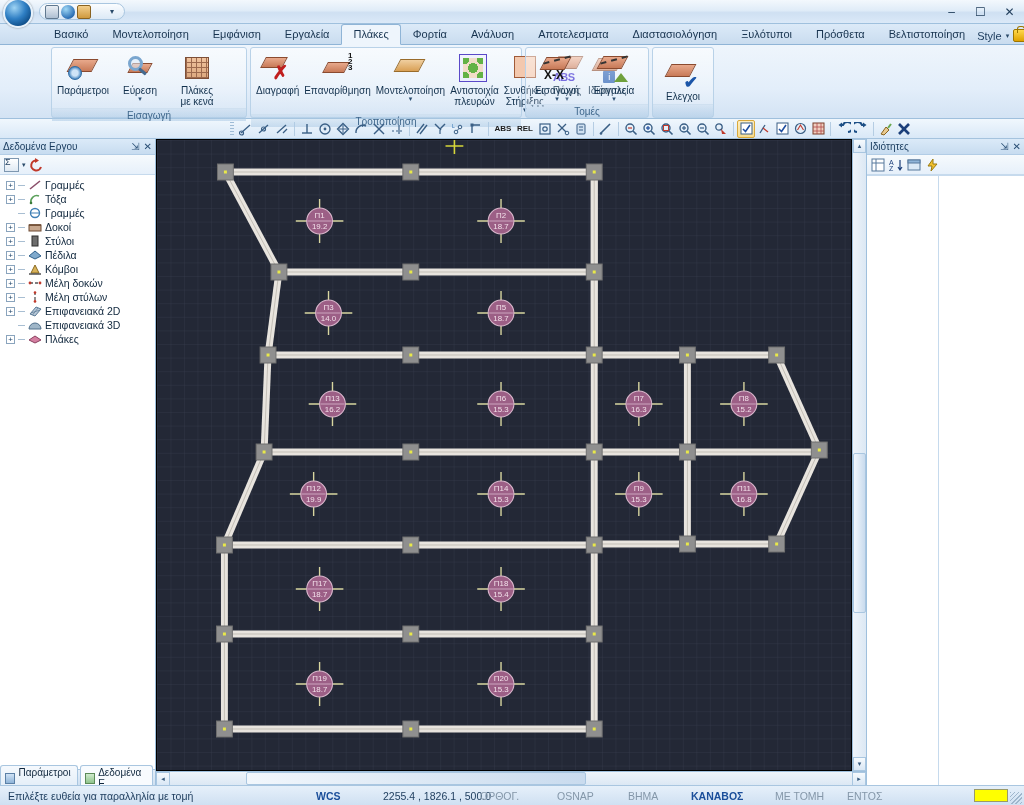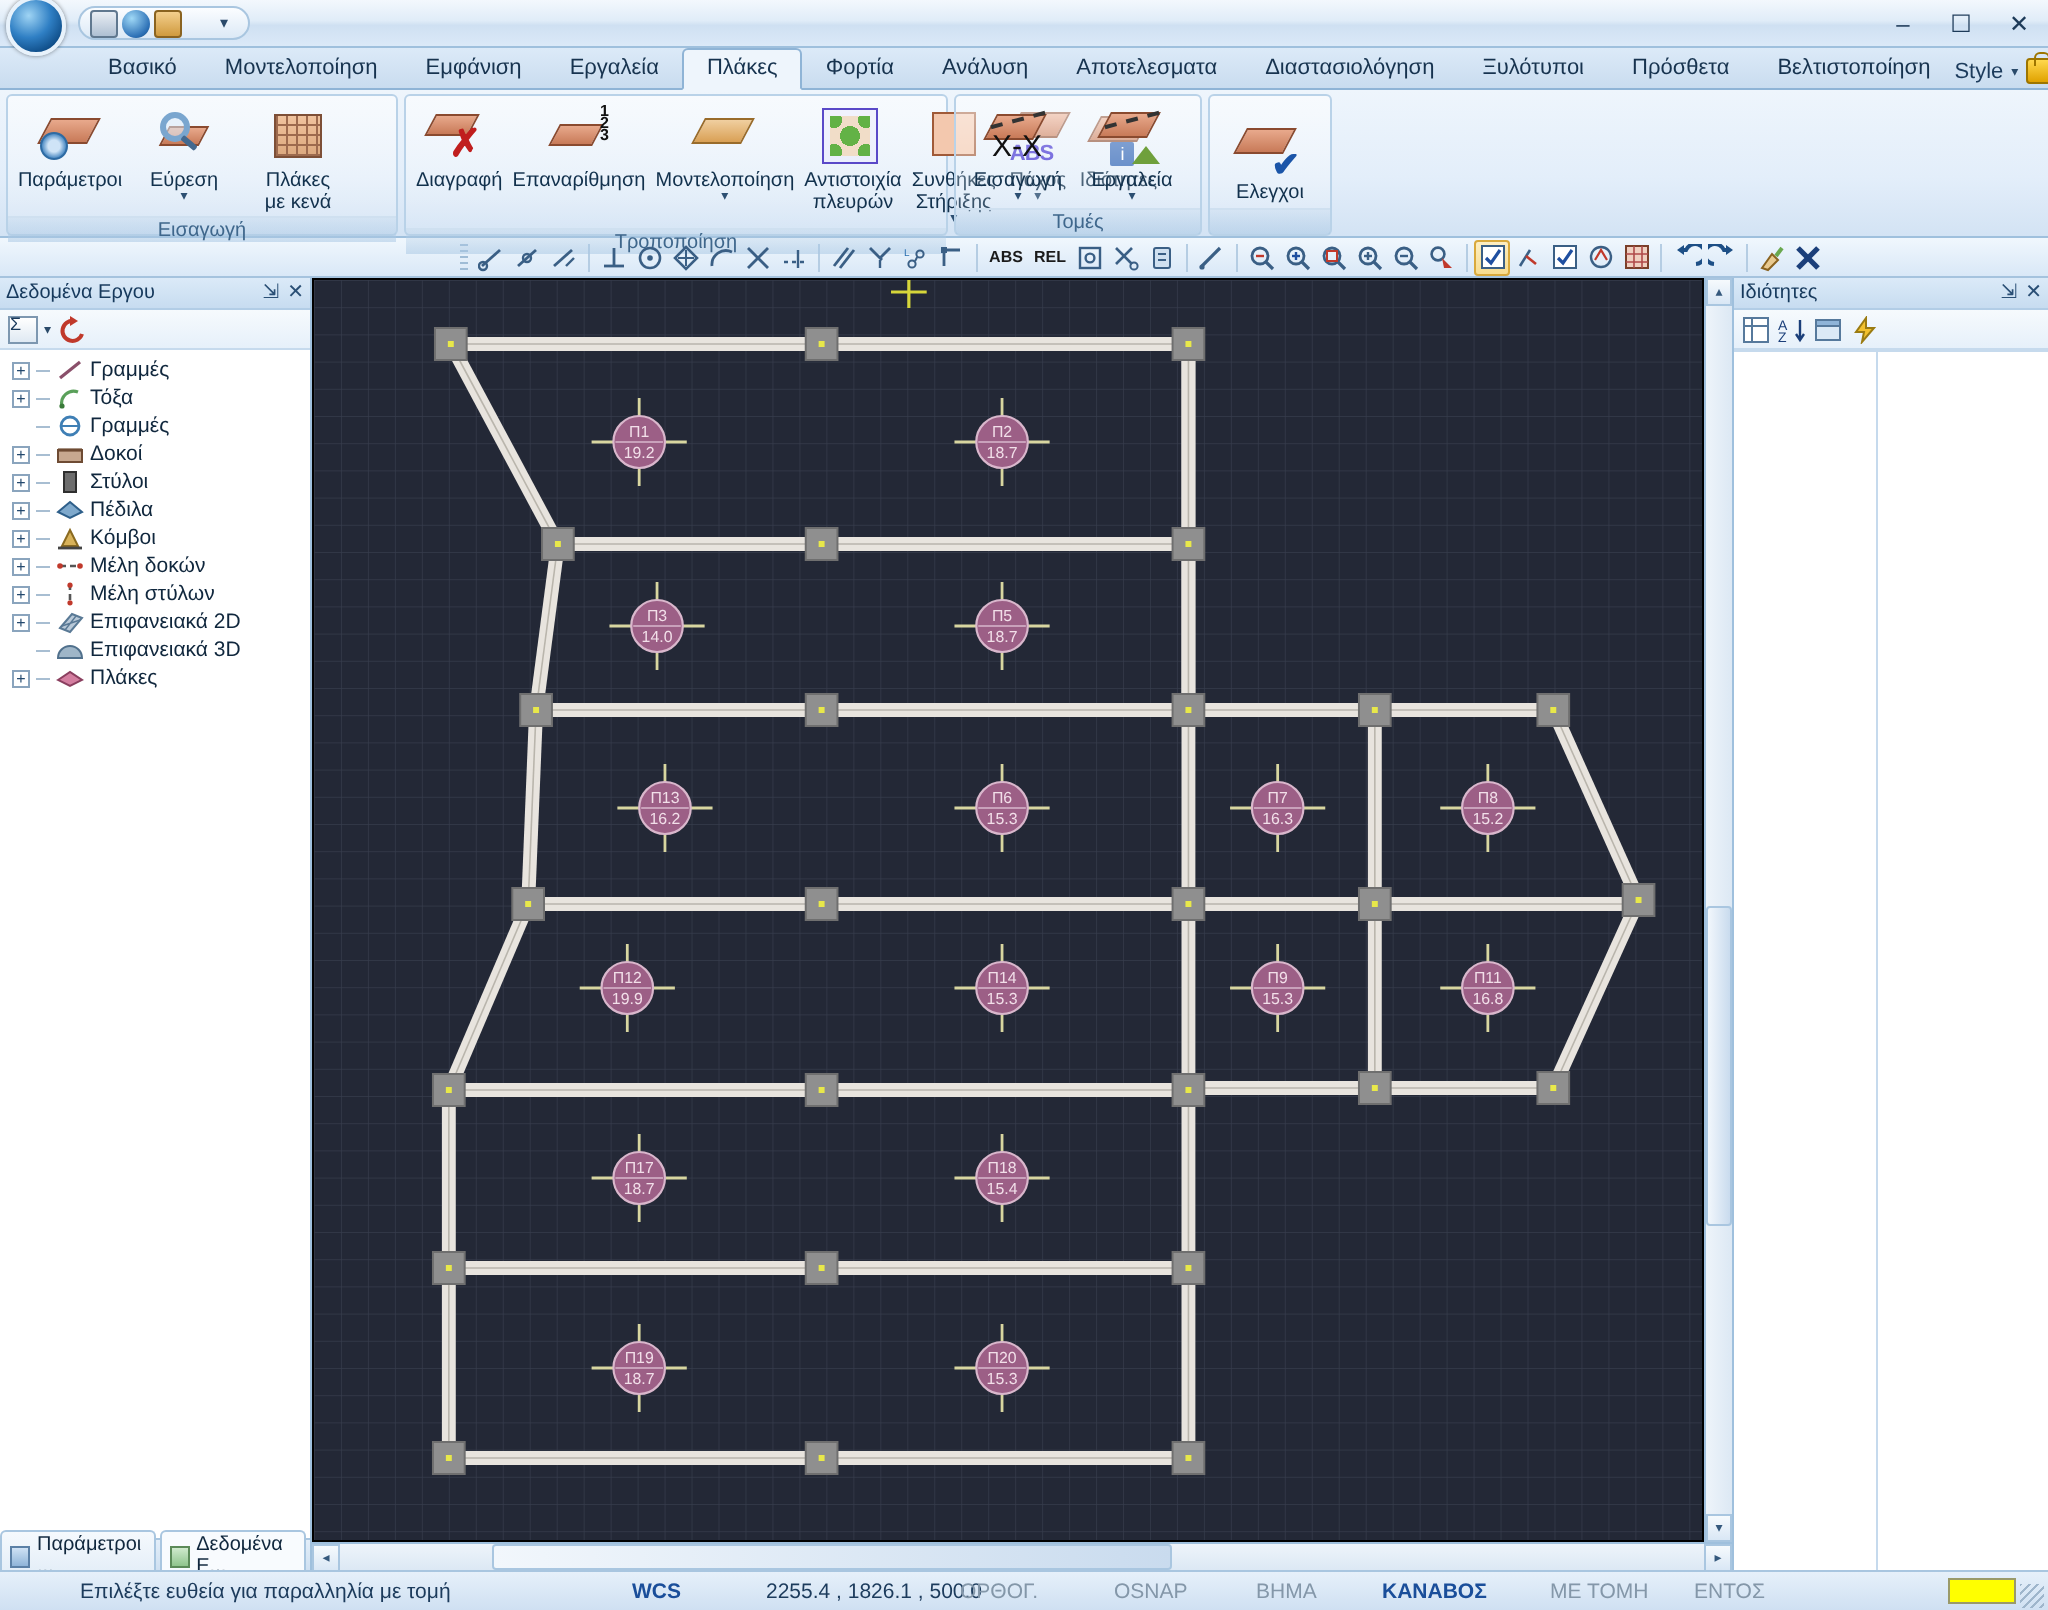--- a/index.html
+++ b/index.html
@@ -165,21 +165,21 @@
     border:1px solid #7d4f37;
   }
   .redx {
     position:absolute; left:11px; top:12px; width:17px; height:17px;
     color:#c01e1e; font-size:19px; font-weight:bold; line-height:15px;
   }
   .num123 { position:absolute; right:1px; top:0px; font-size:8px; color:#111; line-height:6px;}
   .num123 b { display:block; font-weight:bold; }
   .allbadge { position:absolute; left:2px; bottom:0px; color:#3a2bd0; font-weight:bold; font-size:11px; letter-spacing:-.5px;}
   .bluebadge{ position:absolute; left:12px; bottom:0px; width:12px;height:12px;background:#2d63b5;color:#fff;font-size:9px;text-align:center;line-height:12px;border-radius:1px;}
-  .xxlbl { position:absolute; left:3px; bottom:1px; font-size:15px; font-weight:normal; color:#111;}
+  .xxlbl { position:absolute; left:3px; bottom:1px; font-size:12px; font-weight:bold; color:#111;}
   .sqico { position:absolute; left:5px; top:3px; width:22px; height:22px; background:#f3c8ae; border:1.5px solid #a05a38;}
   .checkblue { position:absolute; right:1px; bottom:0px; color:#1b55a8; font-size:17px; line-height:13px; font-weight:bold;}
   .dashline{position:absolute;left:2px;top:6px;width:28px;border-top:2px dashed #333;transform:rotate(-15deg);}
   .tri{position:absolute;left:16px;bottom:1px;width:0;height:0;border-left:7px solid transparent;border-right:7px solid transparent;border-bottom:9px solid #6fa03c;}
   .greendot{position:absolute;left:5px;top:5px;width:20px;height:20px;background:
      radial-gradient(circle at 50% 50%, #63b246 0 5px, transparent 5px),
      radial-gradient(circle at 10% 10%, #63b246 0 4px, transparent 4px),
      radial-gradient(circle at 90% 10%, #63b246 0 4px, transparent 4px),
      radial-gradient(circle at 10% 90%, #63b246 0 4px, transparent 4px),
      radial-gradient(circle at 90% 90%, #63b246 0 4px, transparent 4px),
@@ -294,21 +294,21 @@
   .rgrid .c2 { flex:1; }
 
   
   .status {
     flex:0 0 20px; height:20px;
     background:linear-gradient(#e6f0fa,#cfe0f2);
     border-top:1px solid #a9c6e0;
     display:flex; align-items:center; position:relative;
     font-size:10.5px; color:#1c3b5c;
   }
-  .st-msg { padding-left:8px;margin-left:32px; }
+  .st-msg { padding-left:8px; }
   .st-wcs { position:absolute; left:316px; color:#1a4e9a; font-weight:bold; }
   .st-coord { position:absolute; left:383px; color:#1c3b5c; }
   .st-mode { position:absolute; font-size:10.5px; color:#8497a9; }
   .st-mode.on { color:#1a4e9a; font-weight:bold; }
   .st-swatch { position:absolute; right:16px; top:3px; width:34px; height:13px;
     background:#ffff00; border:1px solid #9a9a6a; }
   .st-grip { position:absolute; right:2px; bottom:1px; width:12px; height:12px;
     background: repeating-linear-gradient(135deg,#9fb6cc 0 1px, transparent 1px 3px); }
 </style>
 </head>
@@ -348,21 +348,21 @@
     <div class="tabbar-right">
       <span class="style-label">Style</span>
       <span class="mini-caret">▾</span>
       <span class="lock-ic"></span>
 
     </div>
   </div>
 
   <div class="ribbon">
 
-    <div class="group" style="width:196px;">
+    <div class="group" style="width:196px;margin-left:48px;">
       <div class="group-items">
         <div class="bigbtn">
           <span class="ic32">
             <span class="slabico"></span>
               <span class="gear"></span>
           </span>
           <span class="lbl">Παράμετροι</span>
         </div>
         <div class="bigbtn">
           <span class="ic32">

